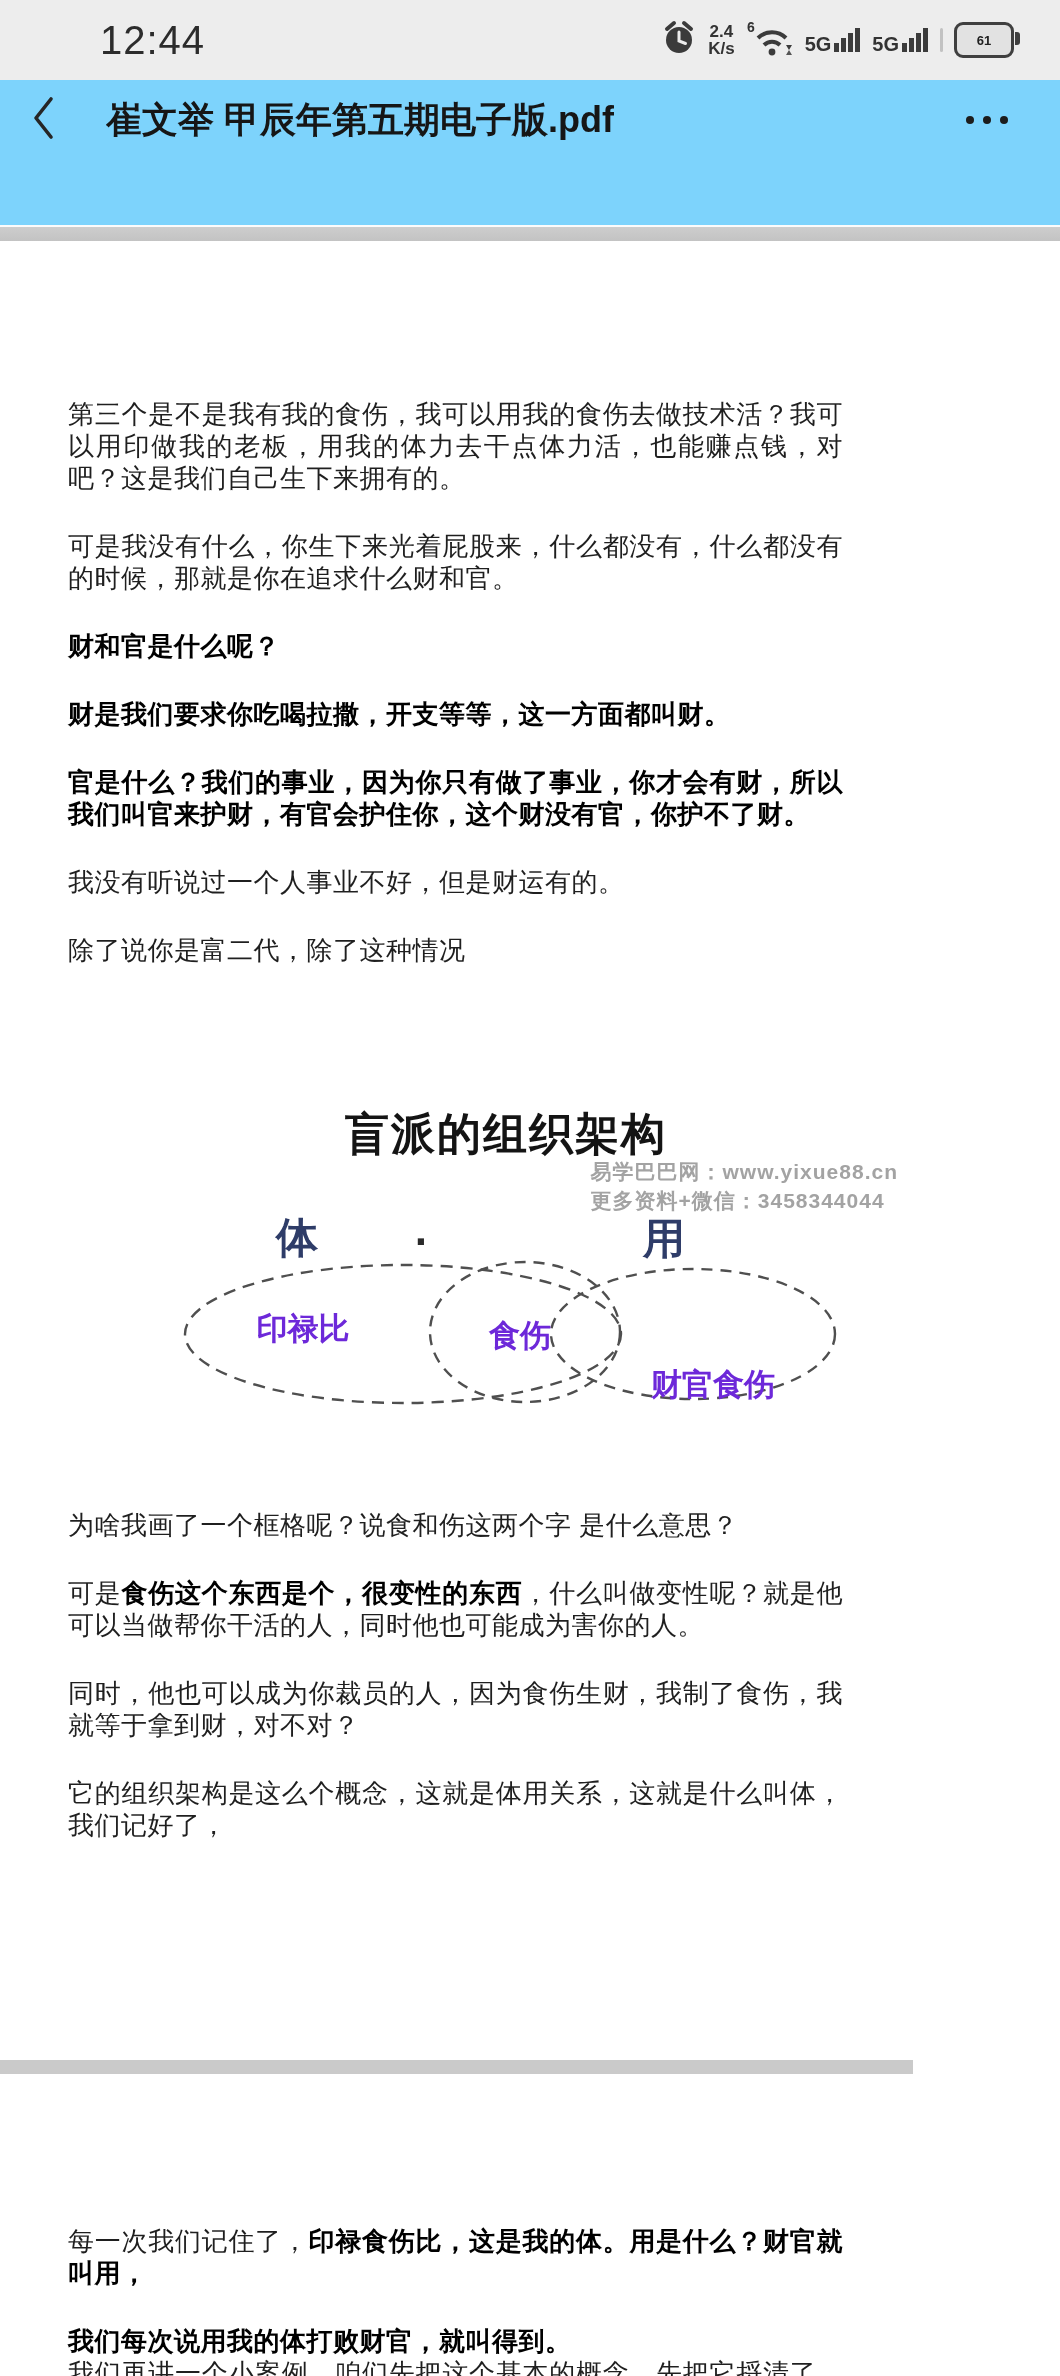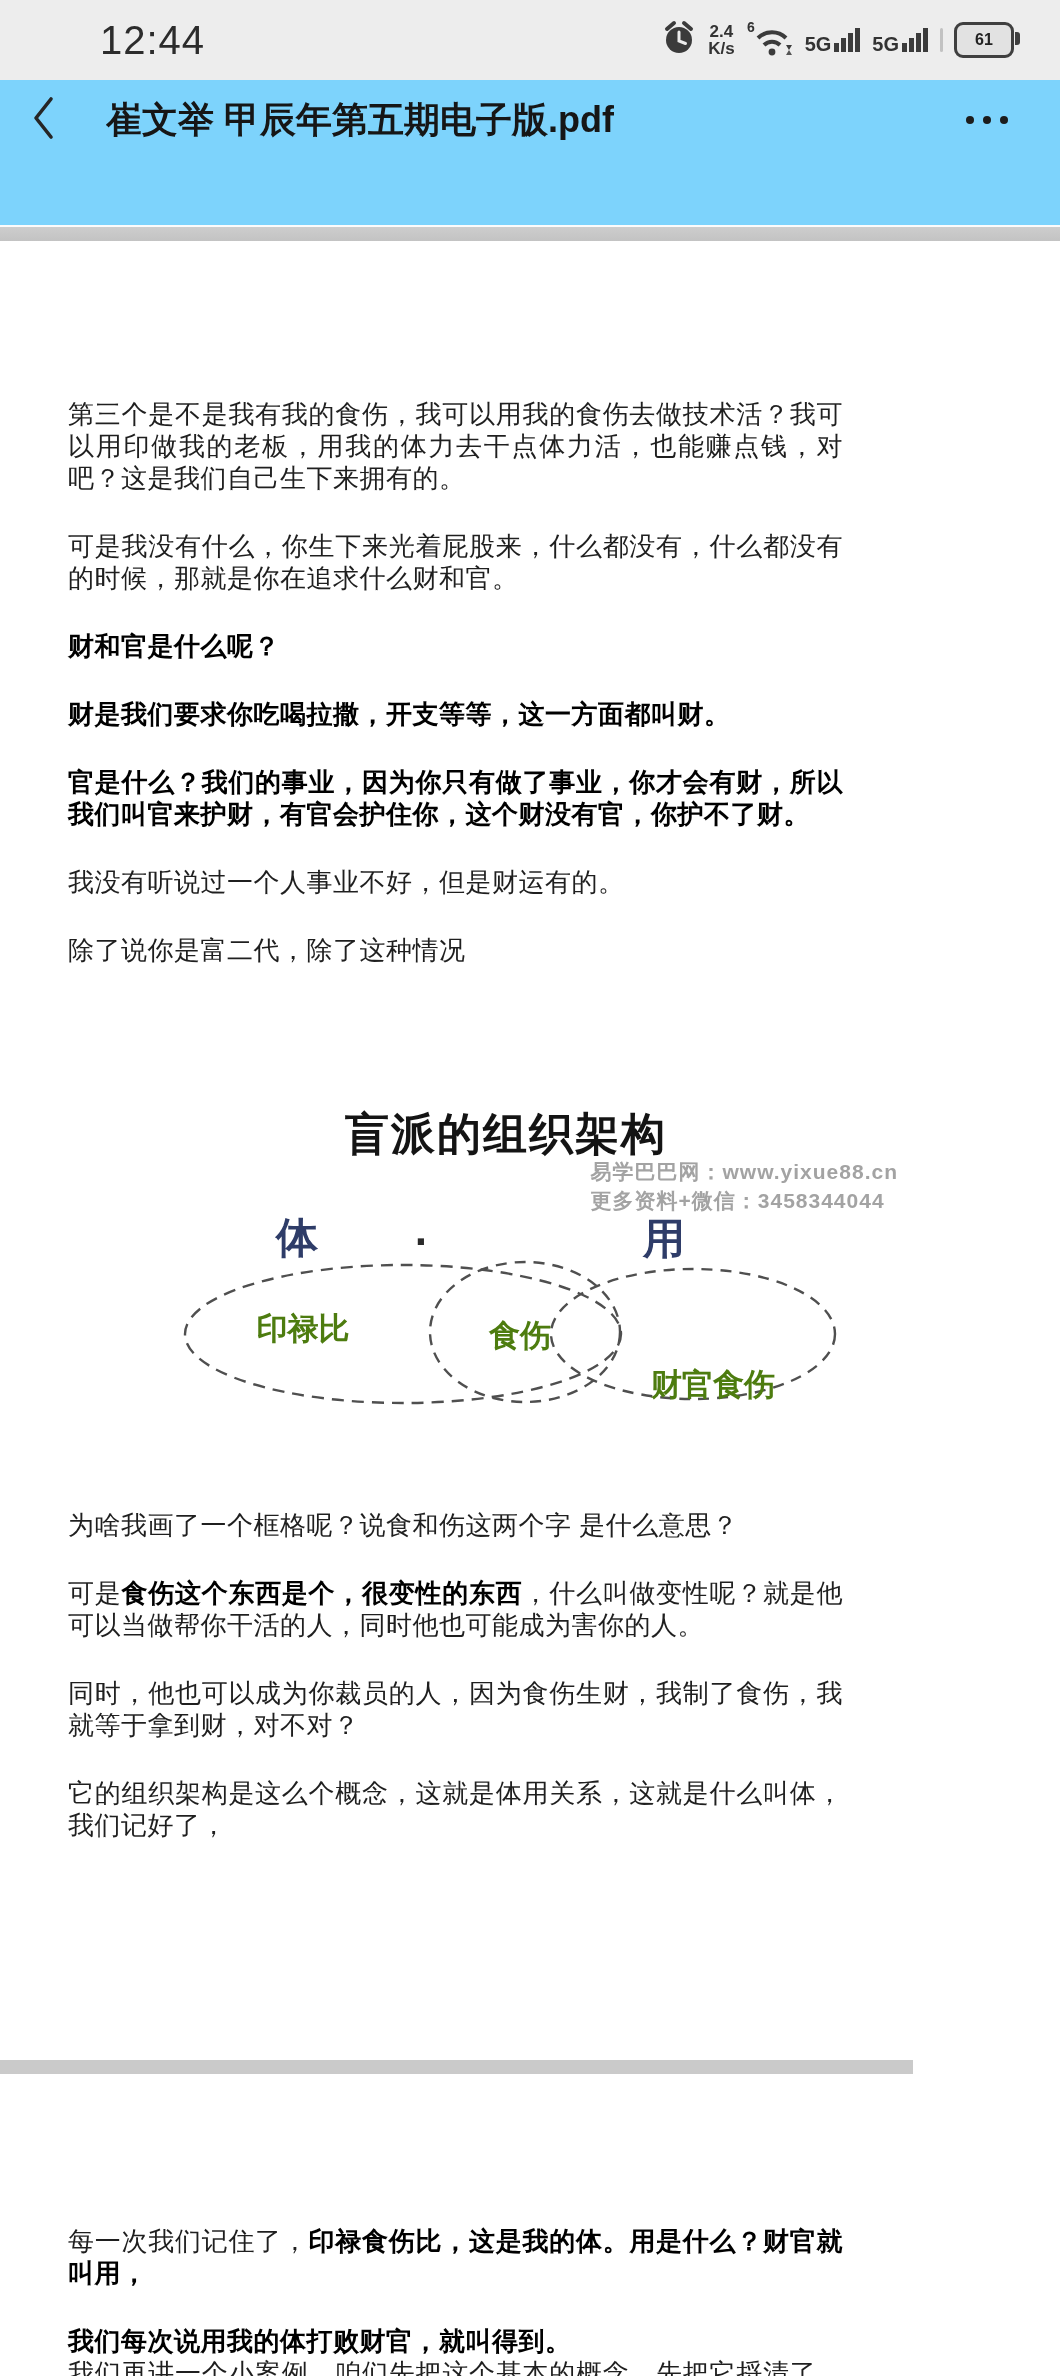--- a/index.html
+++ b/index.html
@@ -23,21 +23,21 @@
     display:flex;align-items:center;gap:11px;
   }
   .speed{display:flex;flex-direction:column;align-items:center;line-height:17px;
     font-size:17px;font-weight:700;color:#333;}
   .sig{display:flex;align-items:flex-end;gap:3px;text-align:center;}
   .sig .g{font-size:20px;font-weight:700;color:#333;line-height:20px;margin-bottom:2px;}
   .divider{width:3px;height:24px;background:#c2c2c2;border-radius:2px;}
   .battery{
     position:relative;width:54px;height:30px;border:3px solid #3f3f3f;border-radius:9px;
     display:flex;align-items:center;justify-content:center;
-    font-size:16px;font-weight:700;color:#222;background:#e2e2e2;
+    font-size:13px;font-weight:700;color:#222;background:#e2e2e2;
   }
   .battery::after{
     content:"";position:absolute;right:-9px;top:7px;width:5px;height:13px;
     background:#3f3f3f;border-radius:0 3px 3px 0;
   }
   
   .nav-bar{
     position:absolute;top:80px;left:0;width:1060px;height:145px;
     background:#7dd3fc;z-index:5;
   }
@@ -73,21 +73,21 @@
   .fig-title{
     position:absolute;left:506px;top:78px;transform:translateX(-50%);
     font-size:44px;line-height:52px;font-weight:700;color:#141414;letter-spacing:2px;white-space:nowrap;
   }
   .venn-svg{position:absolute;left:0;top:0;width:1060px;height:479px;}
   .hdr{position:absolute;transform:translateX(-50%);font-weight:700;color:#2e3c68;white-space:nowrap;}
   .hdr-ti{left:297px;top:185px;font-size:42px;line-height:46px;}
   .hdr-yong{left:664px;top:186px;font-size:42px;line-height:46px;}
   .hdr-dot{left:422px;top:190px;font-size:44px;line-height:44px;color:#2a2a2a;}
   .vlabel{position:absolute;transform:translateX(-50%);font-size:31px;line-height:36px;
-    font-weight:600;color:#4d7c0f;white-space:nowrap;}
+    font-weight:600;color:#6d28d9;white-space:nowrap;}
   .vl-left{left:303px;top:281px;}
   .vl-mid{left:520px;top:288px;}
   .vl-right{left:713px;top:289px;margin-top:48px;}
   .watermark{
     position:absolute;right:15px;top:127px;text-align:left;
     font-size:21px;line-height:29px;font-weight:700;color:#a3a3a3;letter-spacing:1px;
     text-shadow:-1px -1px 0 #fff,1px -1px 0 #fff,-1px 1px 0 #fff,1px 1px 0 #fff;
   }
   svg .ic{fill:none;stroke:#3b3b3b;}
 </style>

